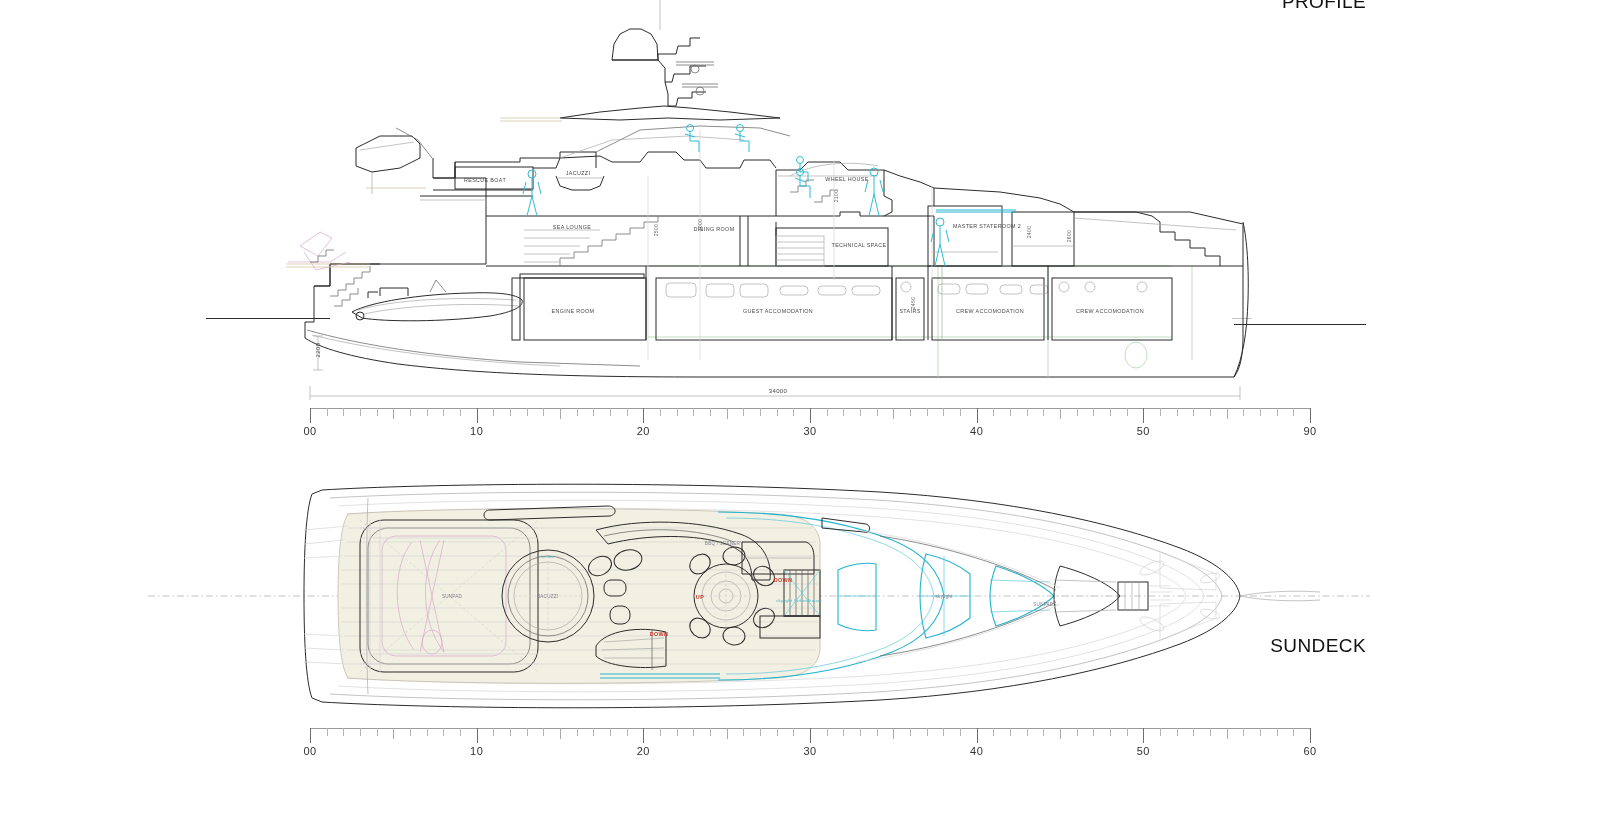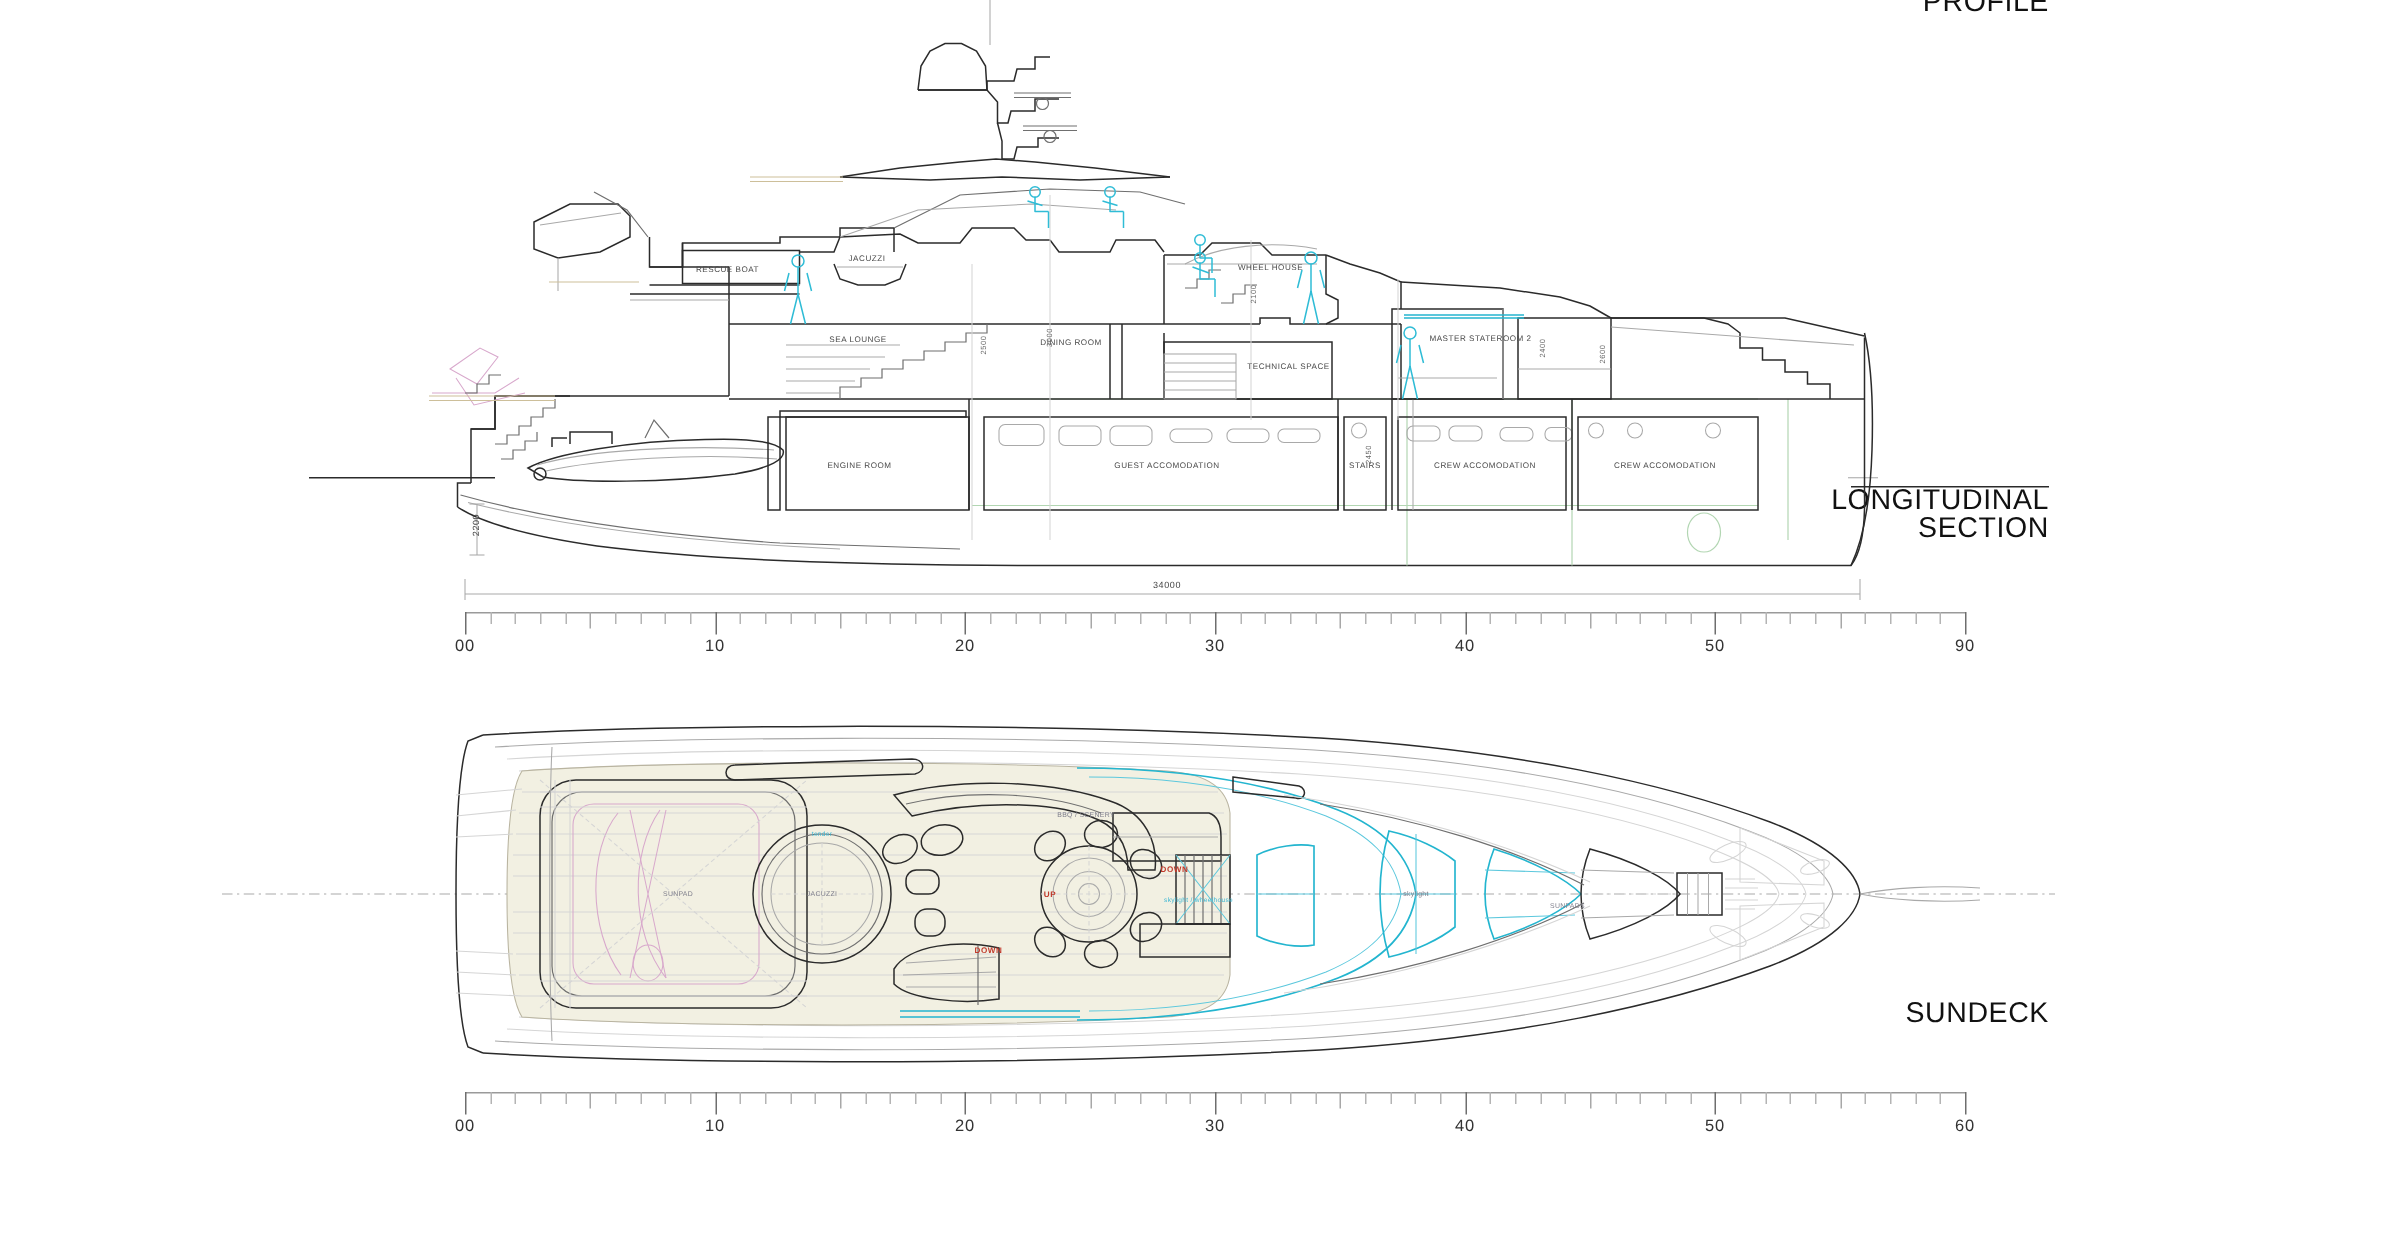--- a/index.html
+++ b/index.html
@@ -5,21 +5,21 @@
   html,body{margin:0;padding:0;background:#ffffff;}
   body{width:1600px;height:829px;position:relative;overflow:hidden;
        font-family:"Liberation Sans",sans-serif;color:#1a1a1a;}
   .sheet{position:absolute;inset:0;}
 
   
   .view-title{position:absolute;text-align:right;font-size:19px;letter-spacing:.4px;
               color:#111;line-height:19px;white-space:pre-line;}
   #title-profile{right:234px;top:-8px;}
   #title-longsec{right:234px;top:324px;}
-  #title-sundeck{right:234px;top:666px;}
+  #title-sundeck{right:234px;top:636px;}
   .title-rule{position:absolute;height:1px;background:#2a2a2a;}
 
   
   .ruler{position:absolute;height:34px;}
   .ruler .axis{position:absolute;left:0;right:0;top:0;height:1px;background:#9a9a9a;}
   .ruler .tick{position:absolute;top:0;width:1px;background:#b4b4b4;}
   .ruler .tick.minor{height:8px;}
   .ruler .tick.mid{height:11px;background:#a8a8a8;}
   .ruler .tick.major{height:15px;background:#6e6e6e;}
   .ruler .rlabel{position:absolute;top:17px;font-size:11px;color:#333;
@@ -55,22 +55,20 @@
   .figure{fill:none;stroke:#2fbcd6;stroke-width:1;stroke-linejoin:round;}
 </style>
 </head>
 <body>
 
 <div class="sheet">
 
   <div class="view-title" id="title-profile">PROFILE</div>
 
   <div class="title-rule" style="right:234px;top:324px;width:132px;"></div>
-  <div class="view-title" id="title-longsec">LONGITUDINAL
-SECTION</div>
 
   <div class="view-title" id="title-sundeck">SUNDECK</div>
 
   <svg id="sec" width="1600" height="470" style="left:0;top:0">
 
     <line class="stroke-dark" x1="206" y1="318.5" x2="330" y2="318.5"></line>
     <line class="stroke-thin" x1="1232" y1="318.5" x2="1252" y2="318.5"></line>
 
     <path class="stroke-dark" d="M1243,225 L1243,330 C1243.5,352 1241,368 1234,377
                                  L700,377 C560,377 470,373 398,364

